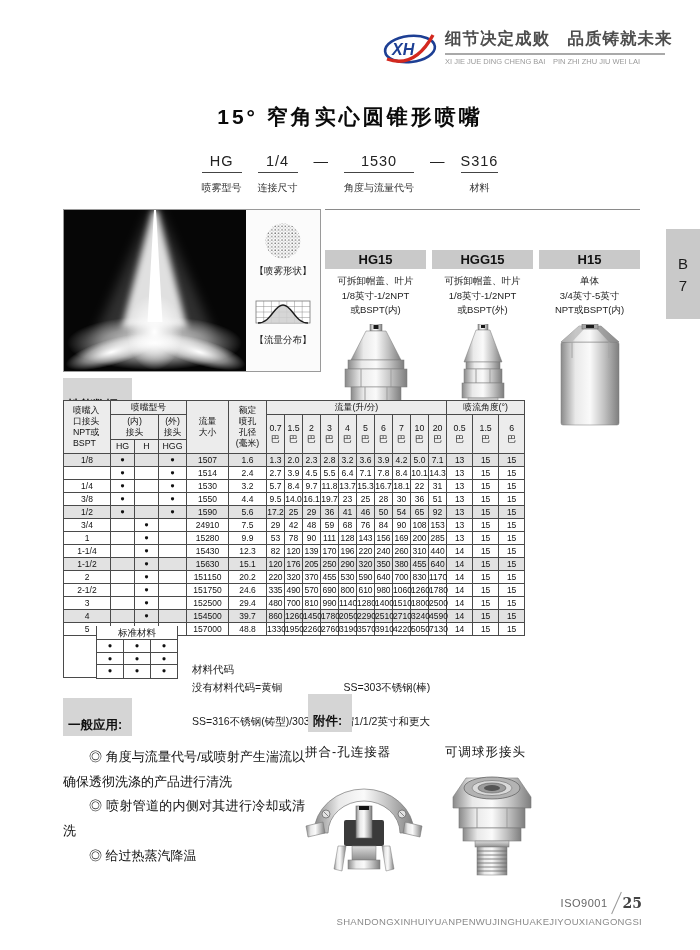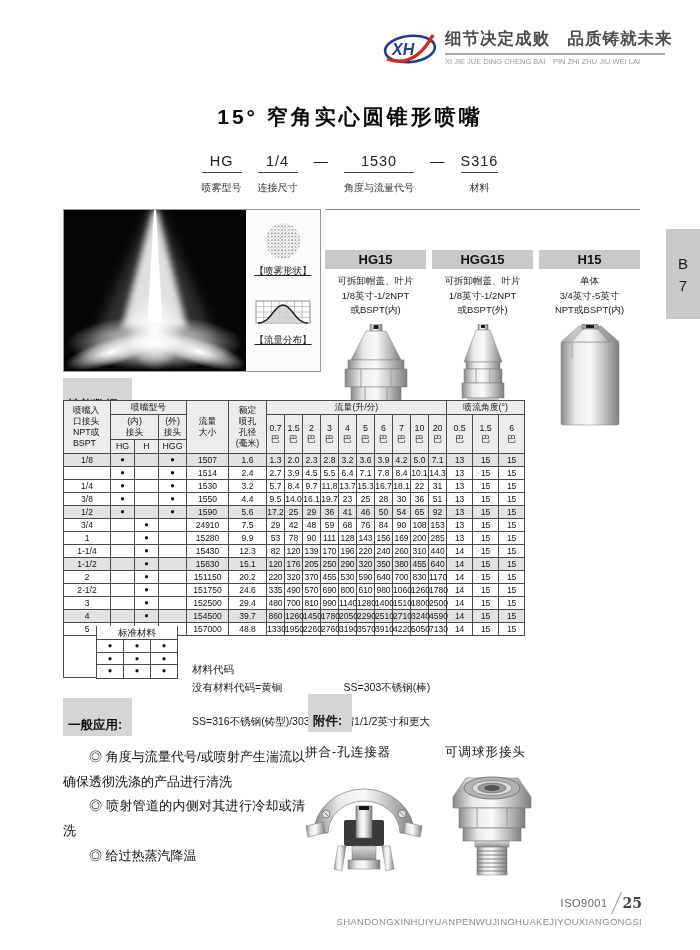--- a/index.html
+++ b/index.html
@@ -22,21 +22,21 @@
   .m-code { font-size:14.5px; color:#222; letter-spacing:1px; line-height:18px; }
   .m-line { width:100%; min-width:26px; border-top:1px solid #444; margin-top:2px; }
   .m-label { font-size:10px; color:#333; margin-top:8px; white-space:nowrap; }
   .m-dash .m-code { letter-spacing:0; }
 
   
   .photo-box { position:absolute; left:63px; top:209px; width:258px; height:163px;
                border:1px solid #9a9a9a; display:flex; background:#000; }
   .photo { width:182px; height:100%; }
   .icon-panel { flex:1; background:#fbfbfb; display:flex; flex-direction:column; align-items:center; padding-top:12px; }
-  .icon-label { font-size:9.5px; color:#222; margin-top:5px; white-space:nowrap;text-decoration:underline; }
+  .icon-label { font-size:9.5px; color:#222; margin-top:5px; white-space:nowrap; }
   .dist-wrap { margin-top:22px; }
   .prod-topline { position:absolute; left:325px; top:209px; width:315px; border-top:1px solid #8a8a8a; }
   .prod-cols { position:absolute; left:325px; top:214px; width:315px; display:flex; gap:6px;margin-top:36px; }
   .prod-col { flex:1; display:flex; flex-direction:column; align-items:center; }
   .prod-head { width:100%; height:19px; background:#c9c9c9; text-align:center;
                font-size:13px; font-weight:bold; line-height:19px; color:#111; }
   .prod-desc { margin-top:5px; font-size:9.5px; line-height:1.55; text-align:center; color:#222; white-space:nowrap; }
   .prod-img { margin-top:6px; }
 
   

